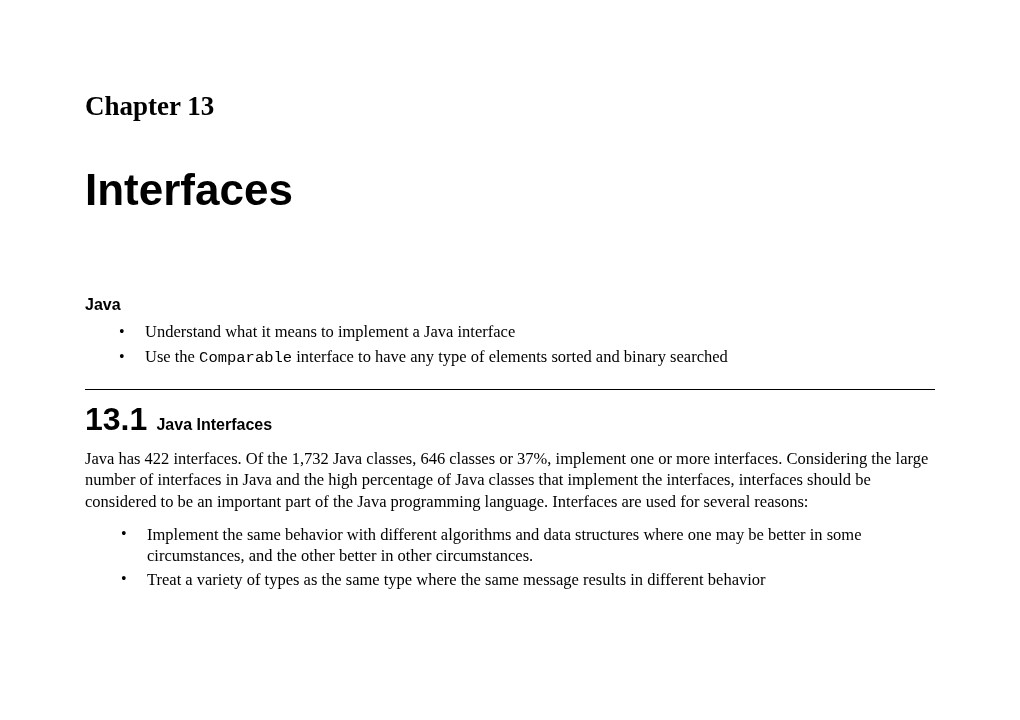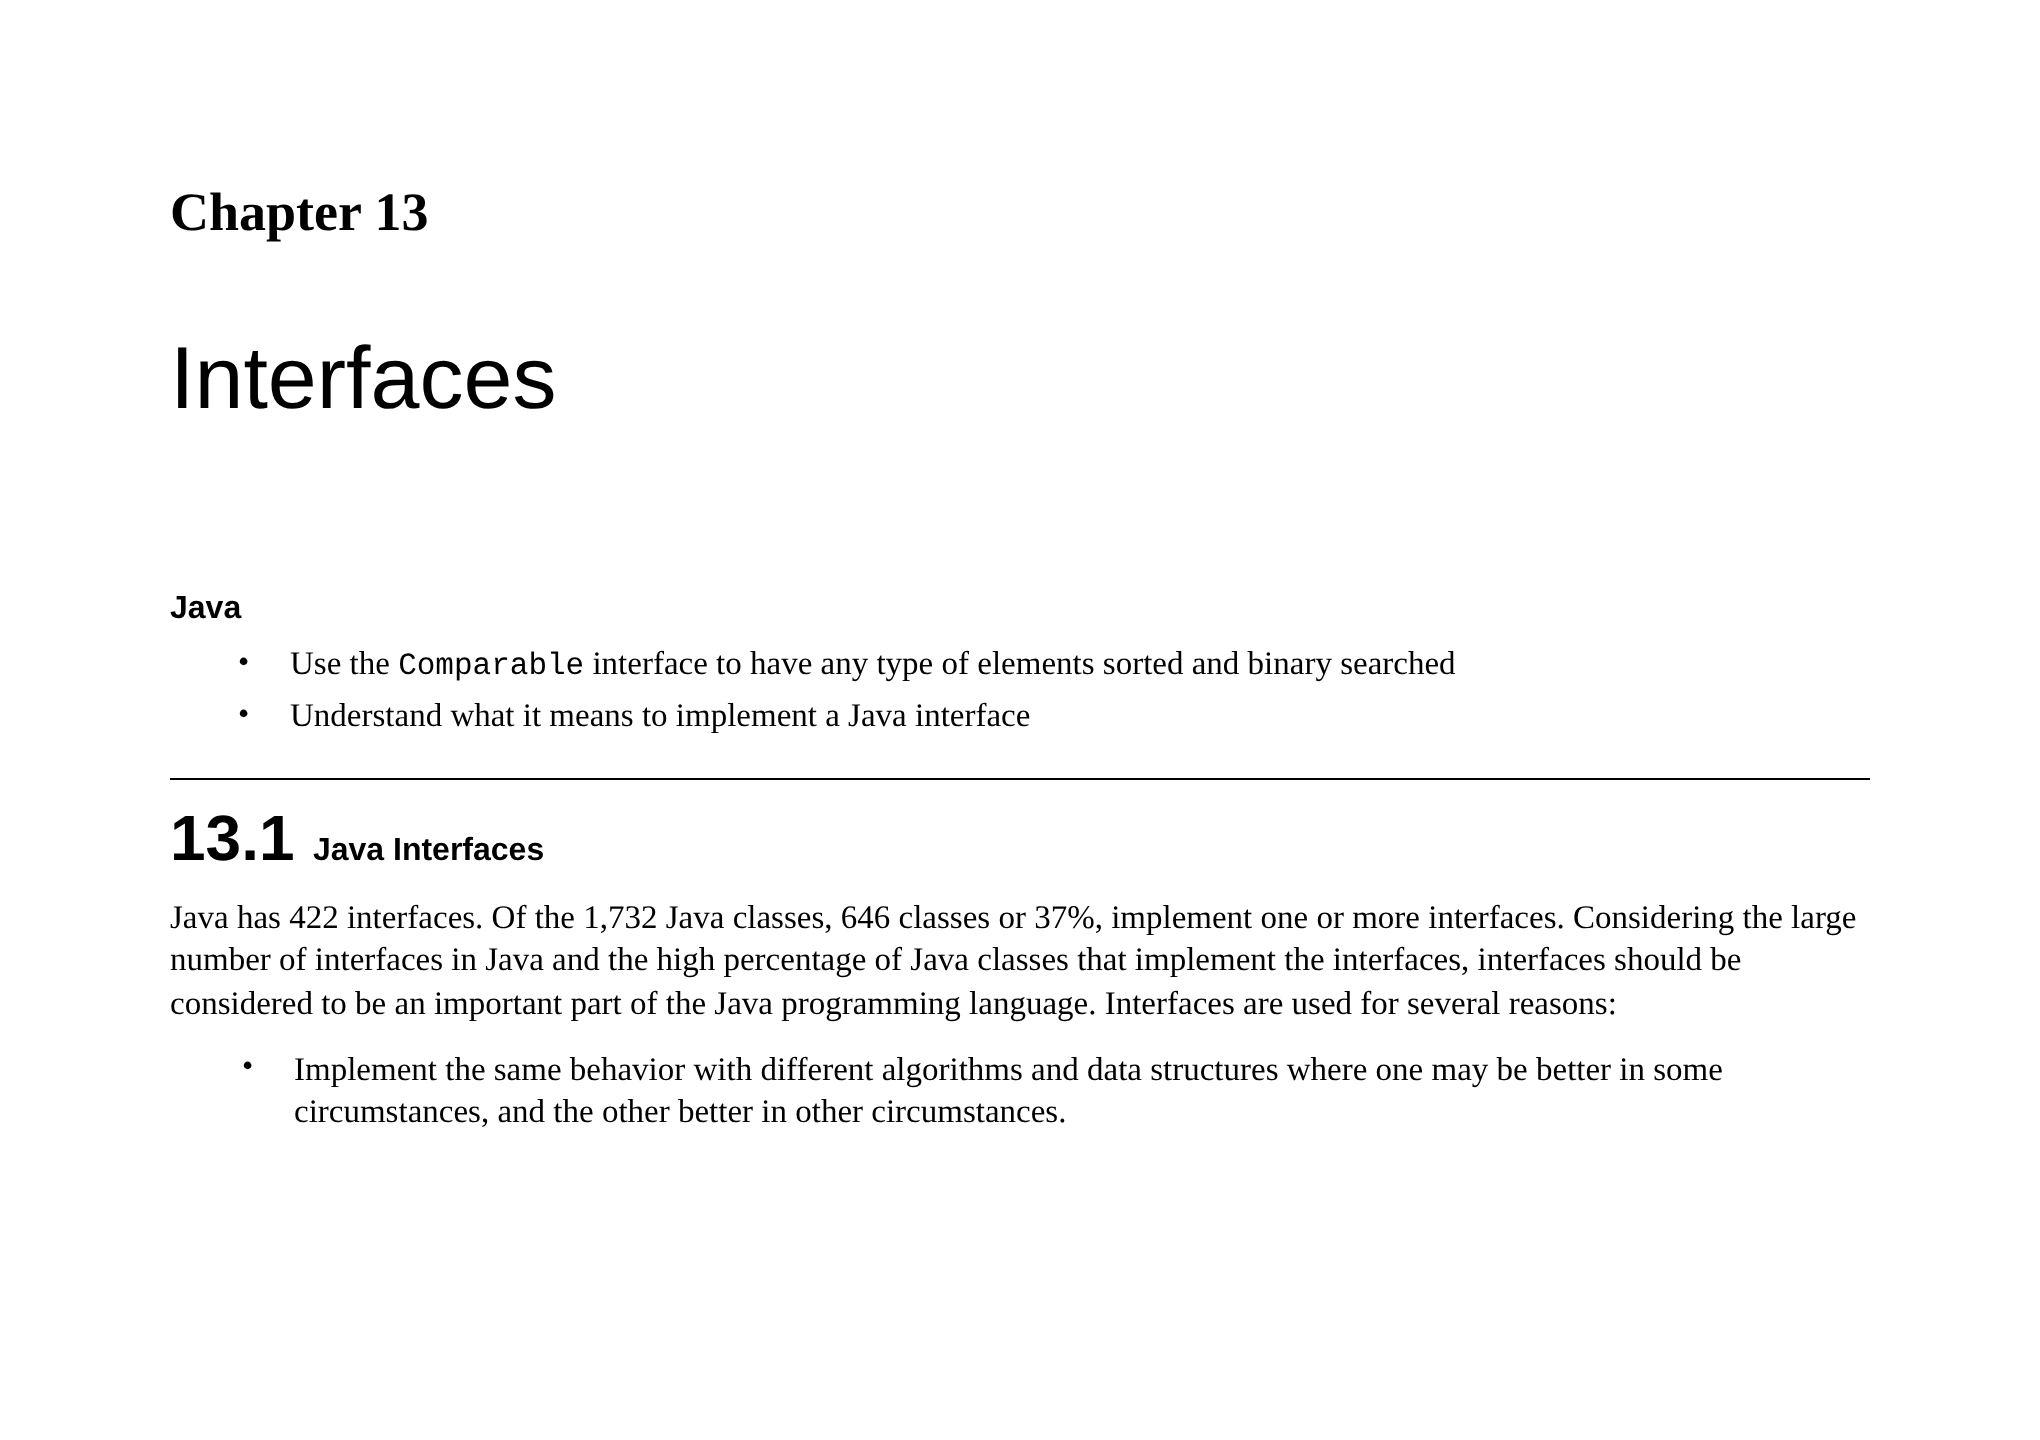--- a/index.html
+++ b/index.html
@@ -19,21 +19,21 @@
     }
     .chapter-number {
       font-family: Liberation Serif, serif;
       font-size: 27px;
       font-weight: bold;
       margin-bottom: 38px;
     }
     .chapter-title {
       font-family: Arial, Helvetica, sans-serif;
       font-size: 44px;
-      font-weight: normal;
+      font-weight: bold;
       margin-bottom: 78px;
     }
     .goals-heading {
       font-family: Arial, Helvetica, sans-serif;
       font-size: 16px;
       font-weight: bold;
       margin-bottom: 6px;
     }
     .goals-list {
       list-style: none;
@@ -102,30 +102,31 @@
 <body>
 
 <div class="chapter-number">Chapter 13</div>
 
 <div class="chapter-title">Interfaces</div>
 
 <div class="goals-heading">Java</div>
 
 <ul class="goals-list">
   <li>
-    <span>Use the </span><span class="mono">Comparable</span><span> interface to have any type of elements sorted and binary searched</span>
+    <span>Understand what it means to implement a Java interface</span>
   </li>
   <li>
-    <span>Understand what it means to implement a Java interface</span>
+    <span>Use the </span><span class="mono">Comparable</span><span> interface to have any type of elements sorted and binary searched</span>
   </li>
 </ul>
 
 <hr class="hr">
 
 <div class="section-heading">
   <span class="section-number">13.1</span>&nbsp;&nbsp;<span class="section-title">Java Interfaces</span>
 </div>
 
 <p class="body-para">Java has 422 interfaces. Of the 1,732 Java classes, 646 classes or 37%, implement one or more interfaces. Considering the large number of interfaces in Java and the high percentage of Java classes that implement the interfaces, interfaces should be considered to be an important part of the Java programming language. Interfaces are used for several reasons:</p>
 
 <ul class="reasons-list">
   <li>Implement the same behavior with different algorithms and data structures where one may be better in some circumstances, and the other better in other circumstances.</li>
+  <li>Treat a variety of types as the same type where the same message results in different behavior</li>
 </ul>
 
 </body></html>

